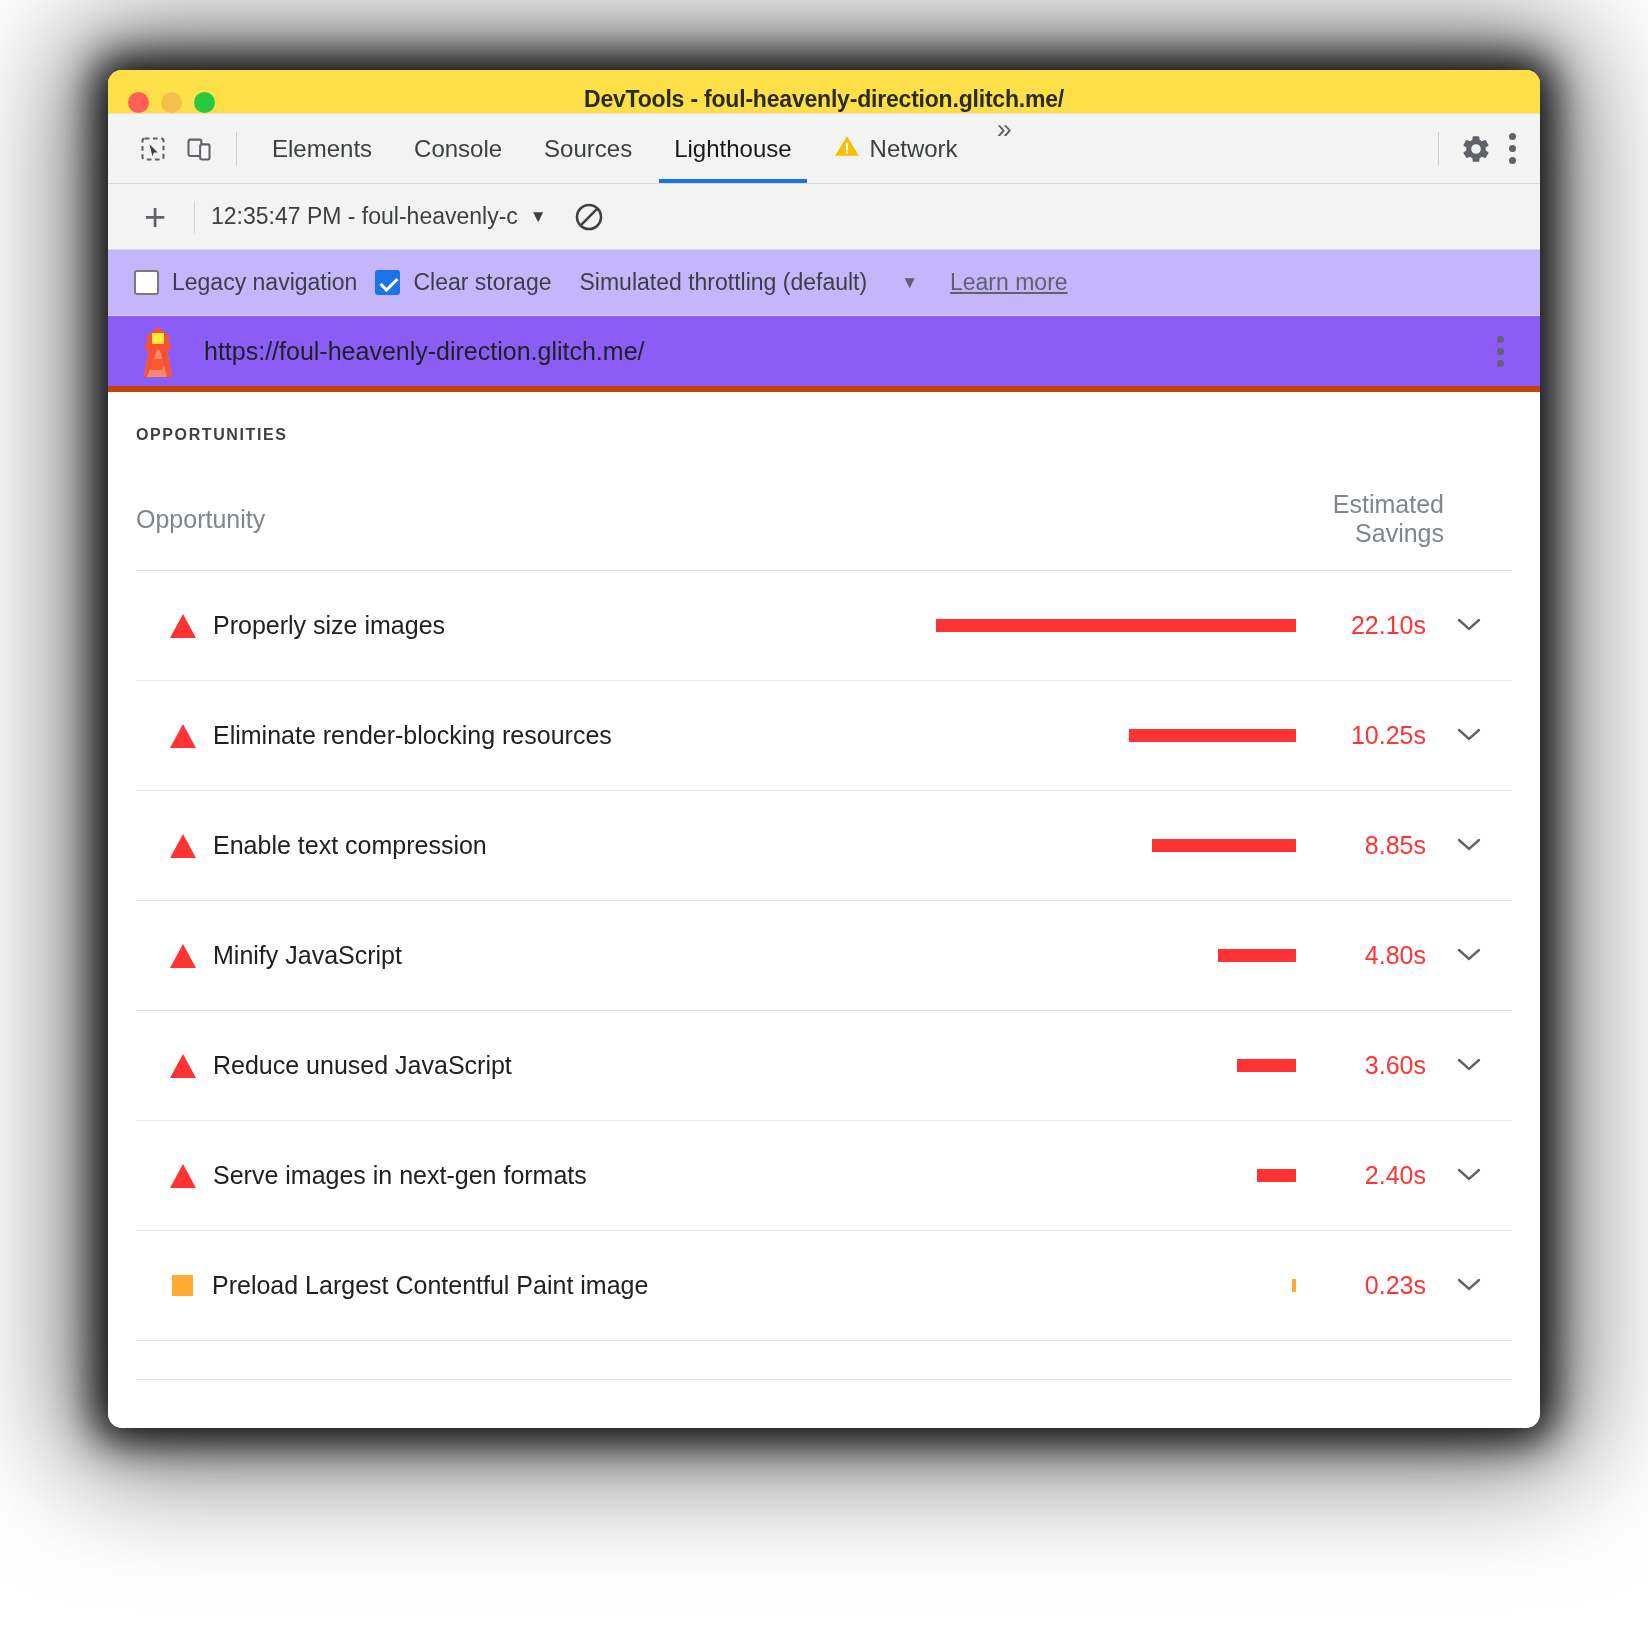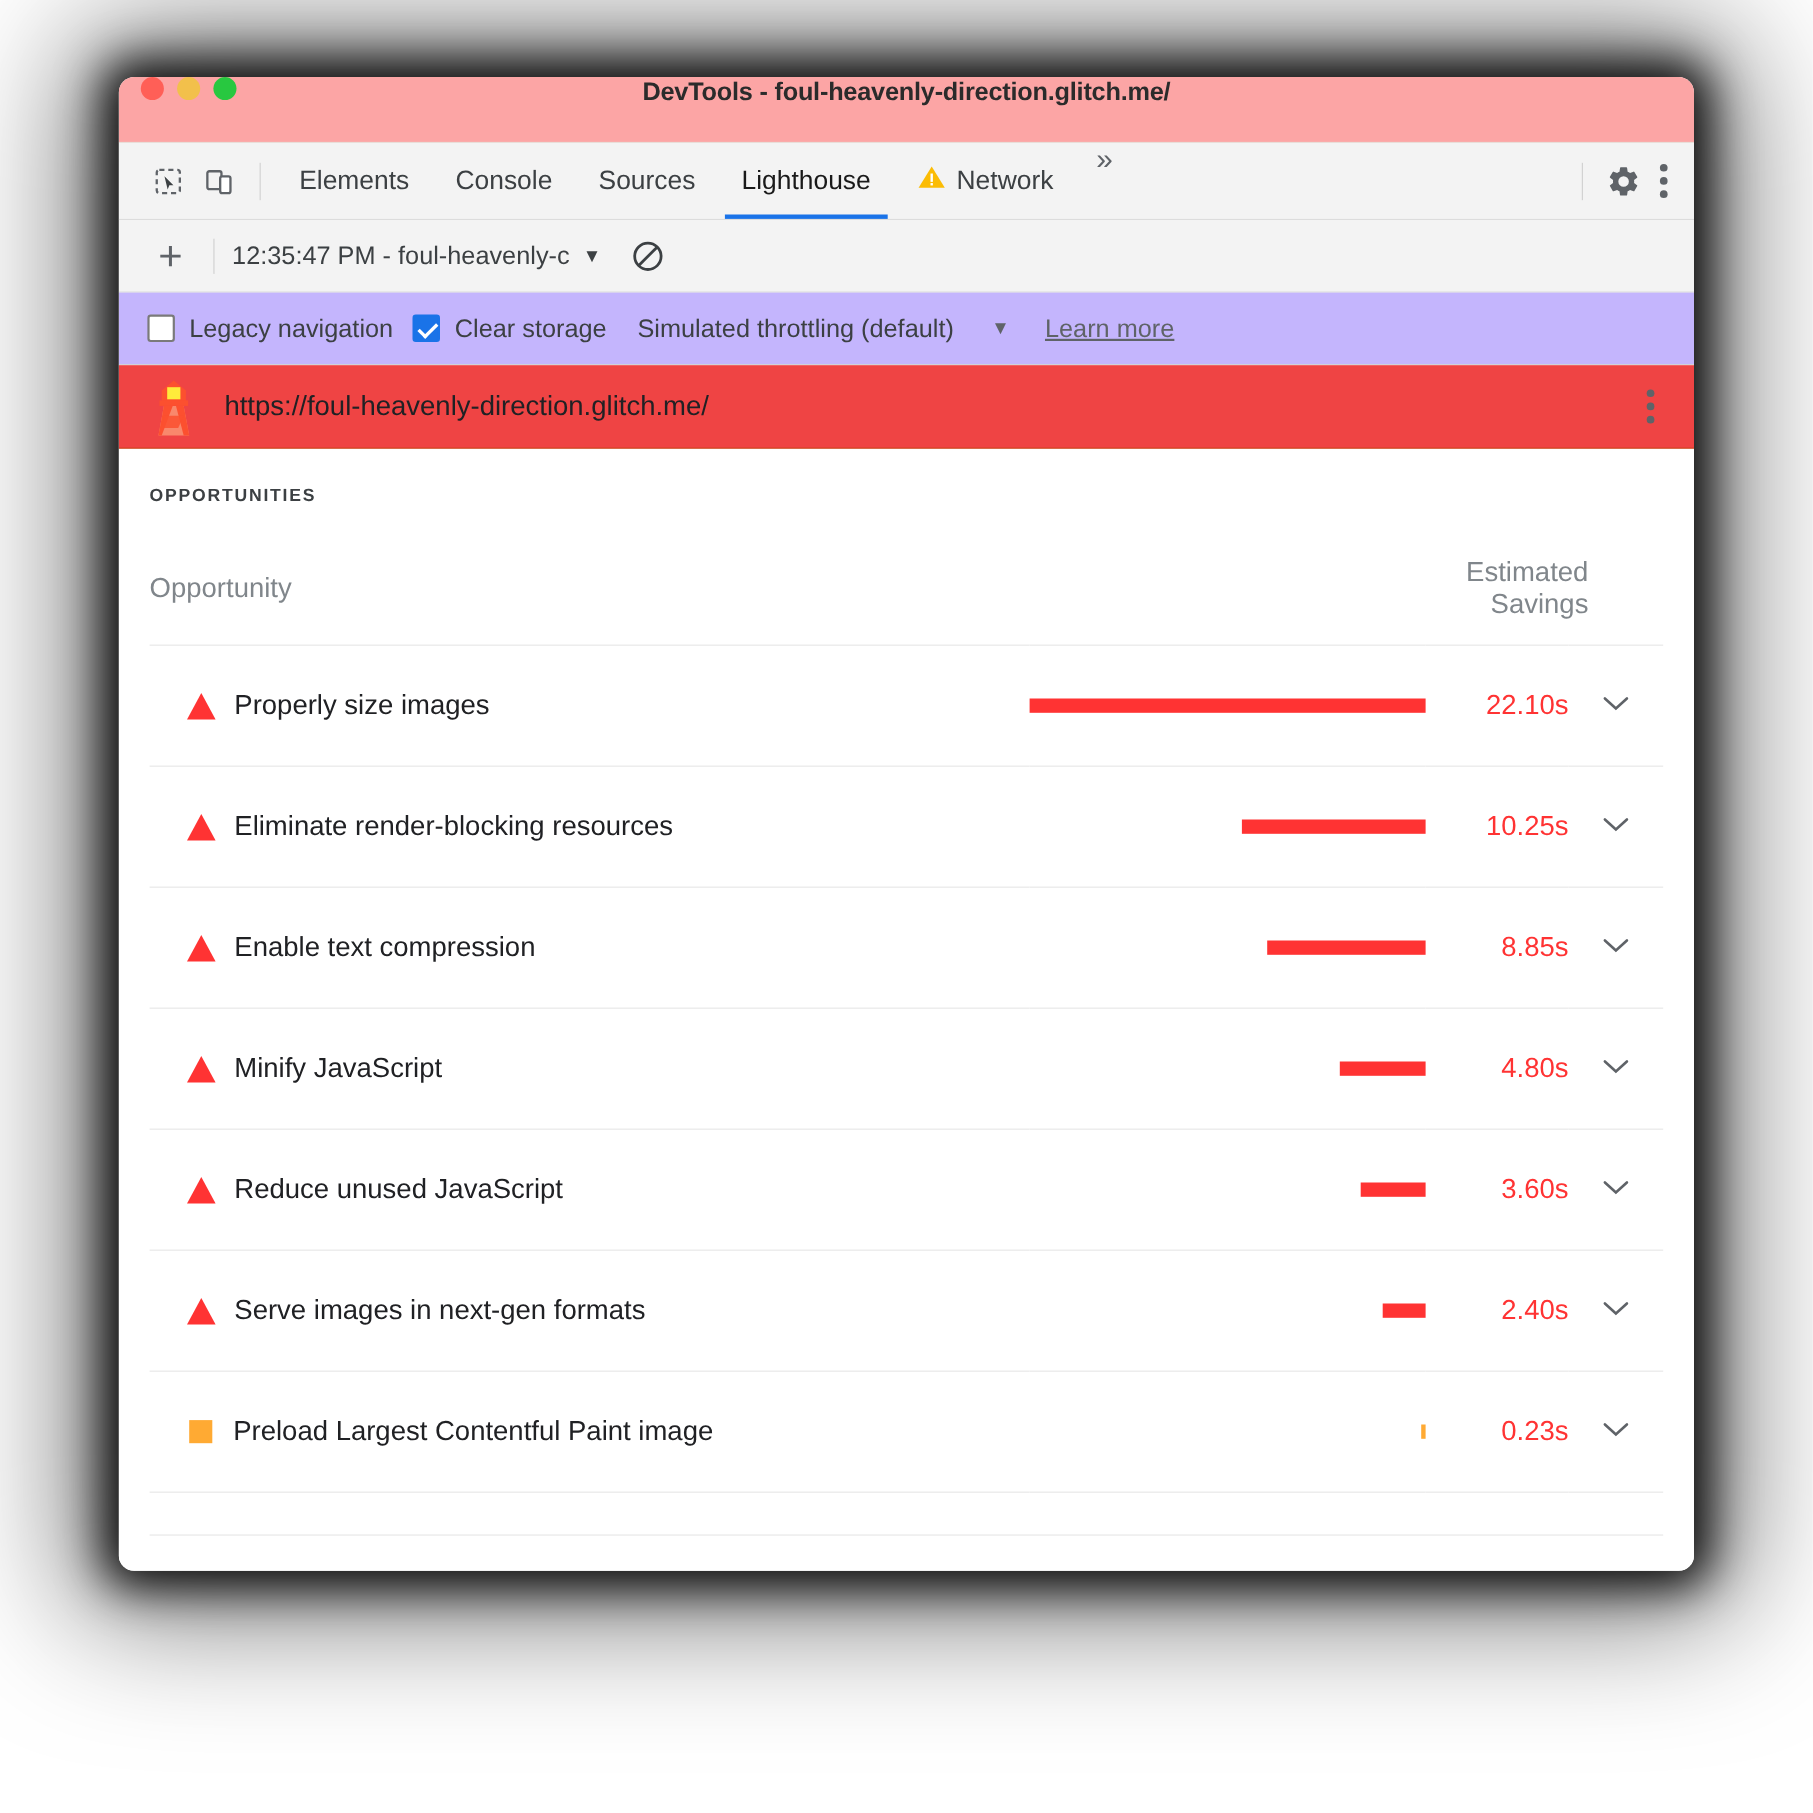--- a/index.html
+++ b/index.html
@@ -23,25 +23,25 @@
     background: #ffffff;
     border-radius: 14px;
     box-shadow: 0 0 42px 14px rgba(0,0,0,0.92),
                 0 0 120px 40px rgba(0,0,0,0.55);
     overflow: hidden;
   }
 
   
   .titlebar {
     position: relative;
-    height: 60px;
-    background: #fca5a5;
+    height: 44px;
+    background: #fde047;
     border-bottom: 1px solid #e9ded9;
     display: flex;
-    align-items: flex-start;
+    align-items: flex-end;
   }
   .traffic { display: flex; gap: 12px; margin-left: 20px; }
   .dot { width: 21px; height: 21px; border-radius: 50%; }
   .dot.red    { background: #ff5f57; }
   .dot.yellow { background: #f2c04b; }
   .dot.green  { background: #28c840; }
   .title-text {
     position: absolute;
     left: 0; right: 0;
     text-align: center;
@@ -155,22 +155,22 @@
   .throttle-caret { font-size: 17px; color: #5f6368; margin-left: 16px; }
   .learn-more {
     color: #5f6368;
     text-decoration: underline;
     margin-left: 14px;
   }
 
   
   .report-head {
     height: 76px;
-    background: #ef4444;
-    border-bottom: 1px solid #c2410c;
+    background: #8b5cf6;
+    border-bottom: 6px solid #c2410c;
     display: flex; align-items: center;
     padding: 0 26px 0 28px;
   }
   .lh-logo { width: 44px; height: 50px; flex: none; }
   .report-url {
     margin-left: 24px;
     font-size: 25px;
     color: #202124;
   }
   .kebab { margin-left: auto; display: flex; flex-direction: column; gap: 5px; align-items:center; padding: 8px 10px; }

